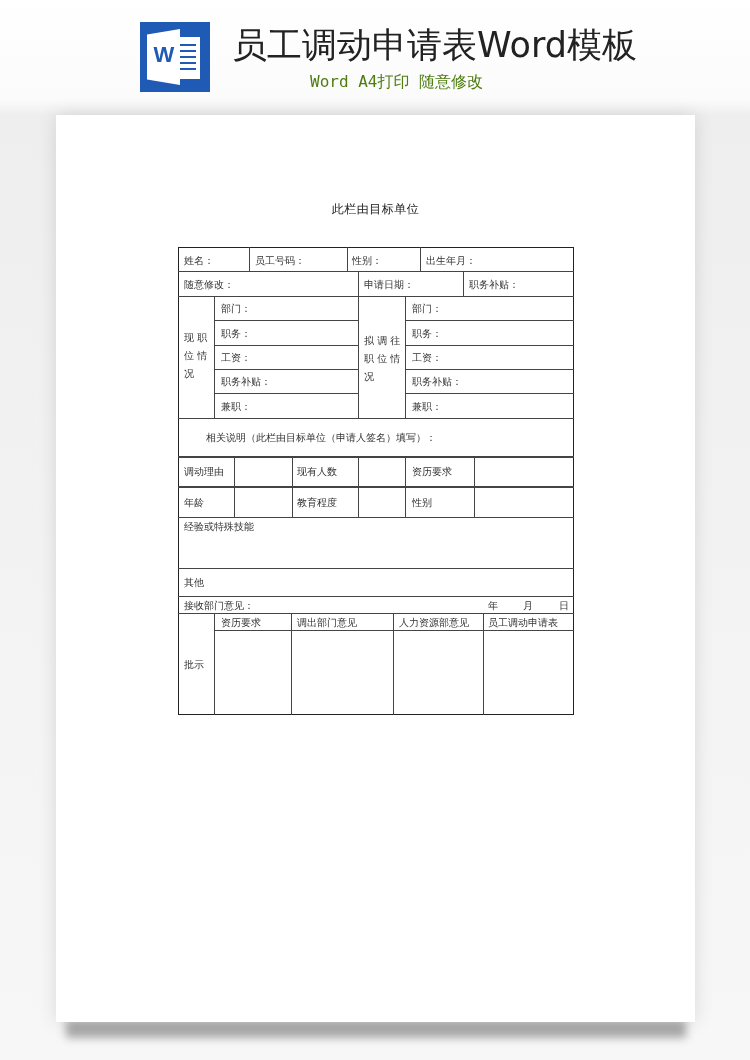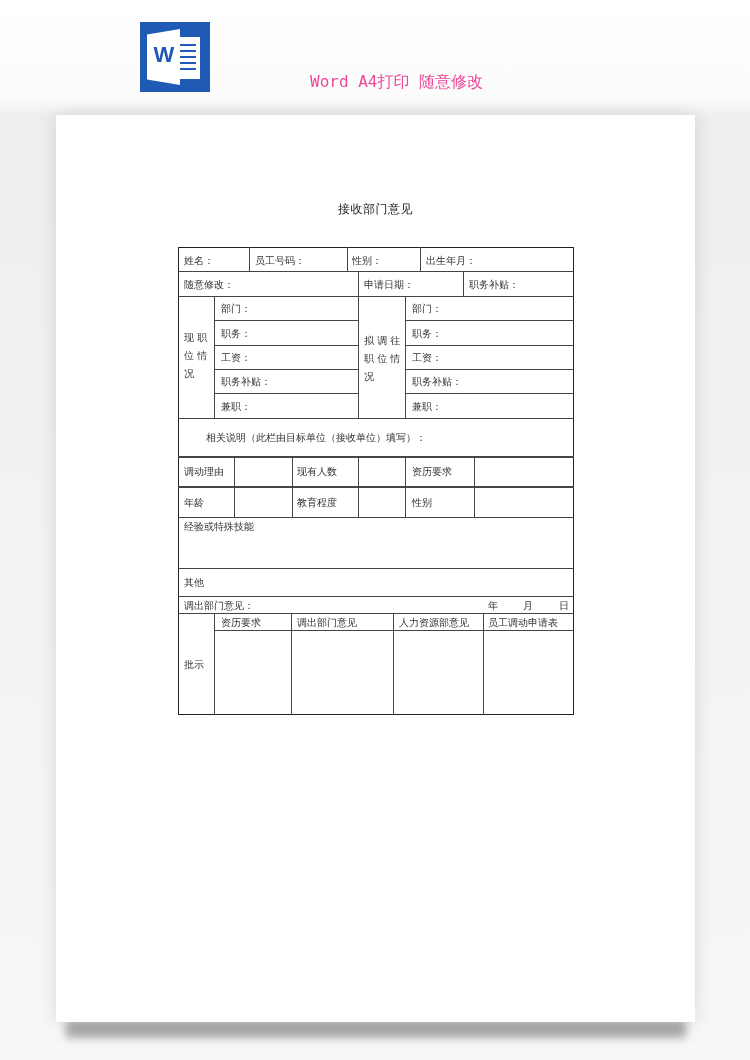--- a/index.html
+++ b/index.html
@@ -25,21 +25,21 @@
   }
   .word-icon .w {
     position:absolute; left:9px; top:20px; width:30px; text-align:center;
     font-family:"Liberation Sans", sans-serif; font-weight:bold; font-size:22px; color:#1f5ab5;
   }
   .title {
     position:absolute; left:232px; top:22px; font-size:35px; color:#222;
     letter-spacing:0px; white-space:nowrap;
   }
   .subtitle {
-    position:absolute; left:310px; top:72px; font-size:16px; color:#ec4899;
+    position:absolute; left:310px; top:72px; font-size:16px; color:#4d7c0f;
     font-family:"DejaVu Sans Mono", monospace; white-space:nowrap;
   }
   .shadow {
     position:absolute; left:66px; top:1020px; width:620px; height:18px;
     background:#aaa; filter:blur(4px);
   }
   .page {
     position:absolute; left:56px; top:115px; width:639px; height:907px;
     background:#fff; box-shadow: 0 0 18px rgba(0,0,0,0.12);
   }
@@ -63,27 +63,28 @@
     <div class="lines">
       <i style="top:7px"></i>
         <i style="top:13px"></i>
         <i style="top:19px"></i>
       <i style="top:25px"></i>
         <i style="top:31px"></i>
     </div>
     <div class="cover"></div>
     <div class="w">W</div>
   </div>
+  <div class="title">员工调动申请表Word模板</div>
   <div class="subtitle">Word A4打印 随意修改</div>
 </div>
 
 <div class="shadow"></div>
 
 <div class="page">
-  <div class="doc-title">接收部门意见</div>
+  <div class="doc-title">此栏由目标单位</div>
 
   <div>
     <div class="frame"></div>
 
     <div class="hl" style="left:122px;top:156px;width:396px"></div>
     <div class="hl" style="left:122px;top:181px;width:396px"></div>
     <div class="hl" style="left:158px;top:205px;width:144px"></div>
     <div class="hl" style="left:349px;top:205px;width:169px"></div>
     <div class="hl" style="left:158px;top:230px;width:144px"></div>
     <div class="hl" style="left:349px;top:230px;width:169px"></div>
@@ -137,33 +138,33 @@
 
     <div class="cell" style="left:308px;top:219px">拟 调 往</div>
     <div class="cell" style="left:308px;top:237px">职 位 情</div>
     <div class="cell" style="left:308px;top:255px">况</div>
     <div class="cell" style="left:356px;top:187px">部门：</div>
     <div class="cell" style="left:356px;top:212px">职务：</div>
     <div class="cell" style="left:356px;top:236px">工资：</div>
     <div class="cell" style="left:356px;top:260px">职务补贴：</div>
     <div class="cell" style="left:356px;top:285px">兼职：</div>
 
-    <div class="cell" style="left:150px;top:316px">相关说明（此栏由目标单位（接收单位）填写）：</div>
+    <div class="cell" style="left:150px;top:316px">相关说明（此栏由目标单位（申请人签名）填写）：</div>
 
     <div class="cell" style="left:128px;top:350px">调动理由</div>
     <div class="cell" style="left:241px;top:350px">现有人数</div>
     <div class="cell" style="left:356px;top:350px">资历要求</div>
     <div class="cell" style="left:128px;top:381px">年龄</div>
     <div class="cell" style="left:241px;top:381px">教育程度</div>
     <div class="cell" style="left:356px;top:381px">性别</div>
 
     <div class="cell" style="left:128px;top:405px">经验或特殊技能</div>
     <div class="cell" style="left:128px;top:461px">其他</div>
 
-    <div class="cell" style="left:128px;top:484px">调出部门意见：</div>
+    <div class="cell" style="left:128px;top:484px">接收部门意见：</div>
     <div class="cell" style="left:432px;top:484px">年</div>
     <div class="cell" style="left:467px;top:484px">月</div>
     <div class="cell" style="left:503px;top:484px">日</div>
 
     <div class="cell" style="left:128px;top:543px">批示</div>
     <div class="cell" style="left:165px;top:501px">资历要求</div>
     <div class="cell" style="left:241px;top:501px">调出部门意见</div>
     <div class="cell" style="left:343px;top:501px">人力资源部意见</div>
     <div class="cell" style="left:432px;top:501px">员工调动申请表</div>
   </div>

